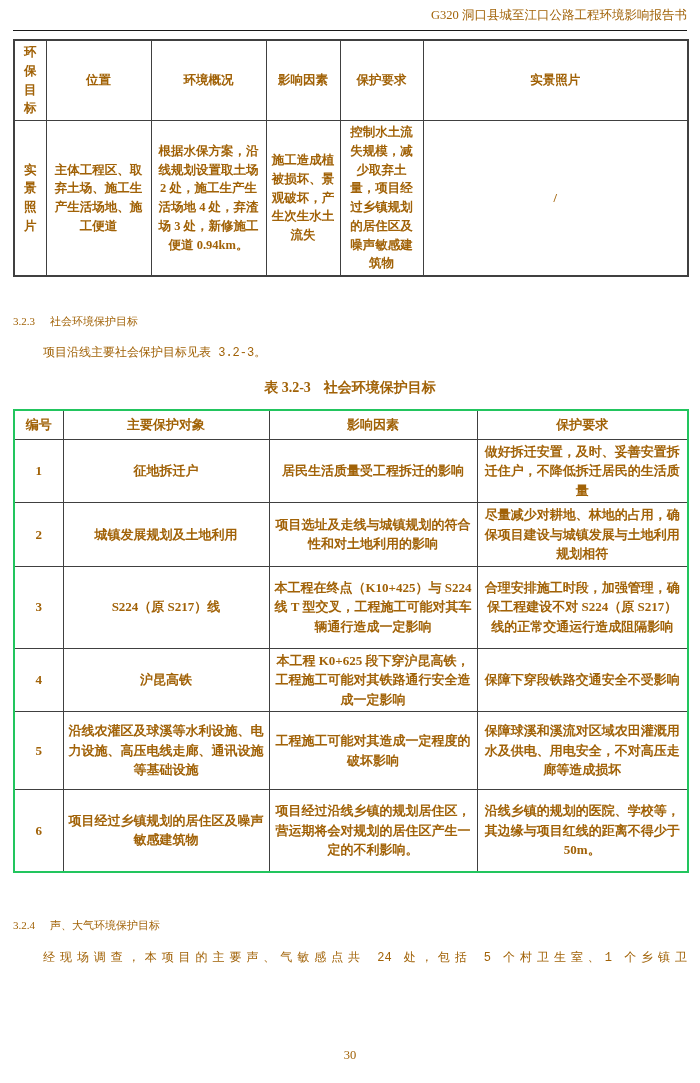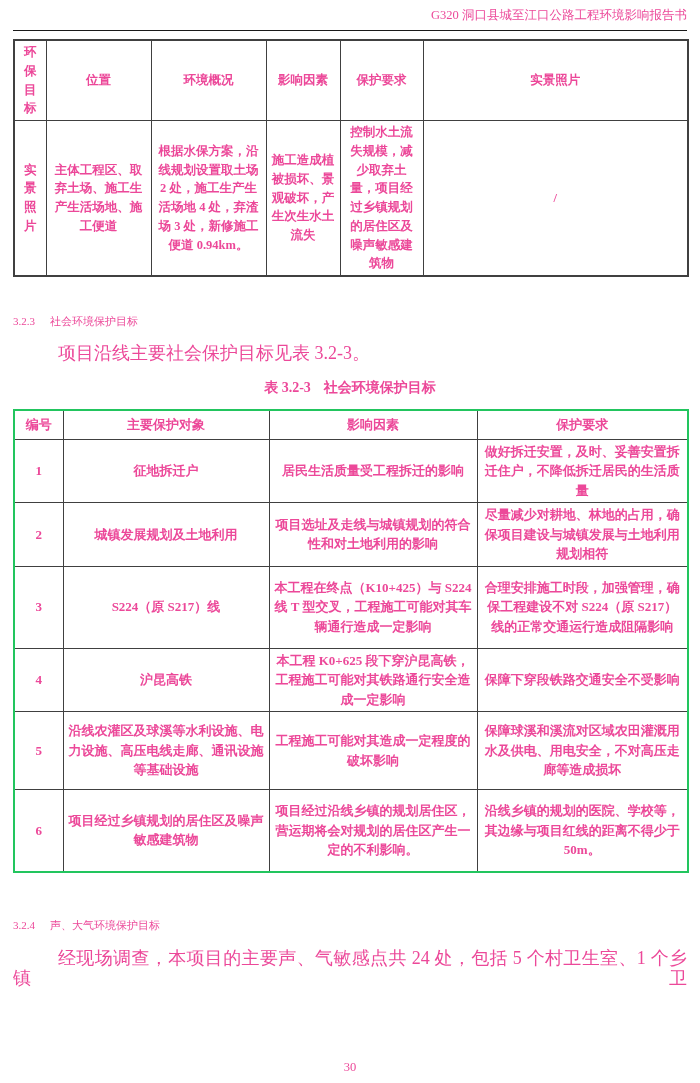--- a/index.html
+++ b/index.html
@@ -1,21 +1,21 @@
 <!DOCTYPE html>
 <html><head>
 <meta charset="utf-8">
 <style>
   html,body{margin:0;padding:0;background:#e8e8e8;}
   .page{
     position:relative;
     width:700px;height:1083px;
     margin:0 auto;
     background:#ffffff;
-    color:#ec4899;
+    color:#a16207;
     box-sizing:border-box;
     padding:6px 13px 0 13px;
     font-family:"Liberation Serif","DejaVu Serif",serif;
     overflow:hidden;
   }
   
   .doc-header{
     text-align:right;
     font-size:12.5px;
     line-height:18px;
@@ -49,43 +49,44 @@
   }
   
   .sec-heading{
     font-size:11px;
     font-weight:normal;
     margin:34px 0 0 0;
     line-height:20px;
   }
   .sec-heading .ht{margin-left:15px;}
   .body-par{
-    font-size:18px;
+    font-size:12px;
     margin:12px 0 0 0;
     text-indent:2.5em;
     line-height:20px;
+    font-family:Liberation Mono, monospace;
   }
   .body-par.justify{
     text-align:justify;
     text-align-last:justify;
     margin-top:13px;
   }
   .table-caption{
     text-align:center;
     font-weight:bold;
     font-size:14px;
     margin-top:14px;
     line-height:21px;
   }
   .table-caption .ht{margin-left:13px;}
   .sec-heading.second{margin-top:42px;}
   .page-number{
     position:absolute;
     left:0;right:0;
-    bottom:8px;
+    bottom:20px;
     text-align:center;
     font-size:12.5px;
   }
 </style>
 </head>
 <body>
 
 <div class="page">
 
   <div class="doc-header">

